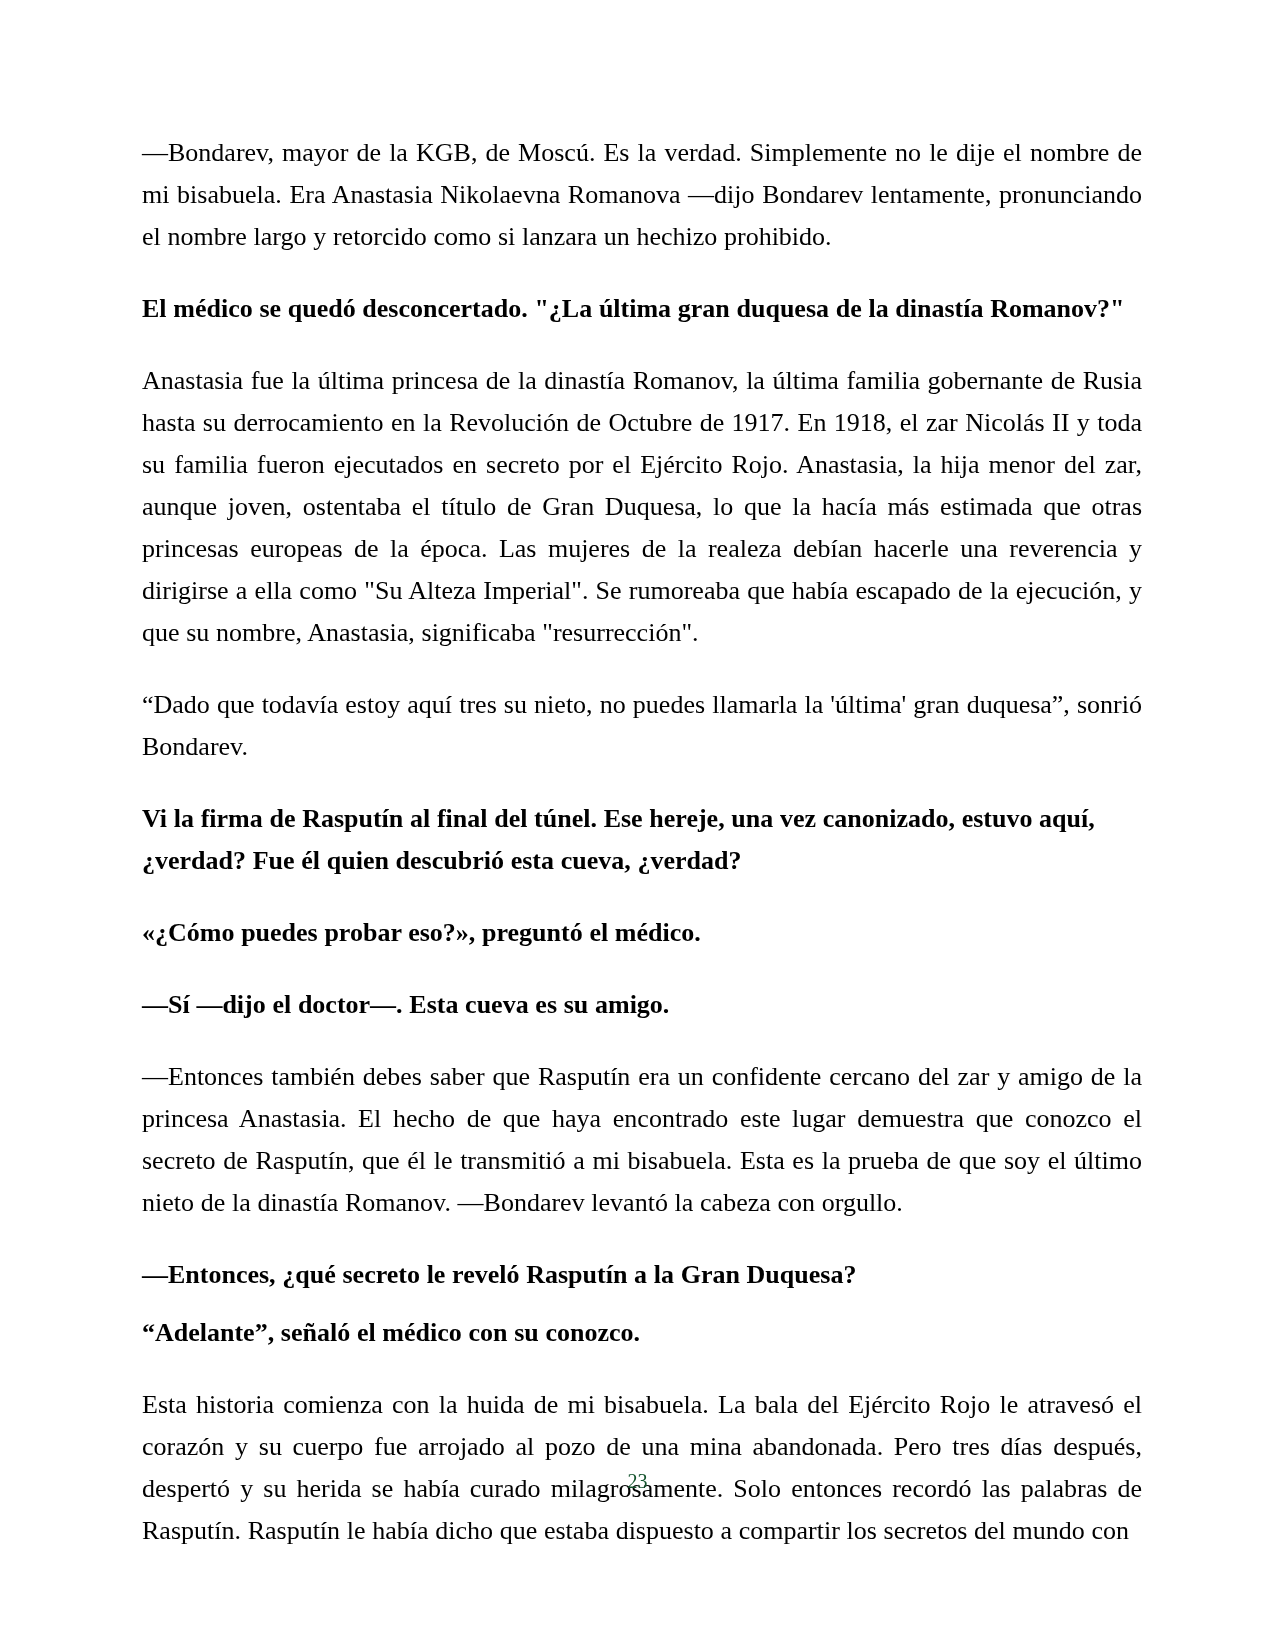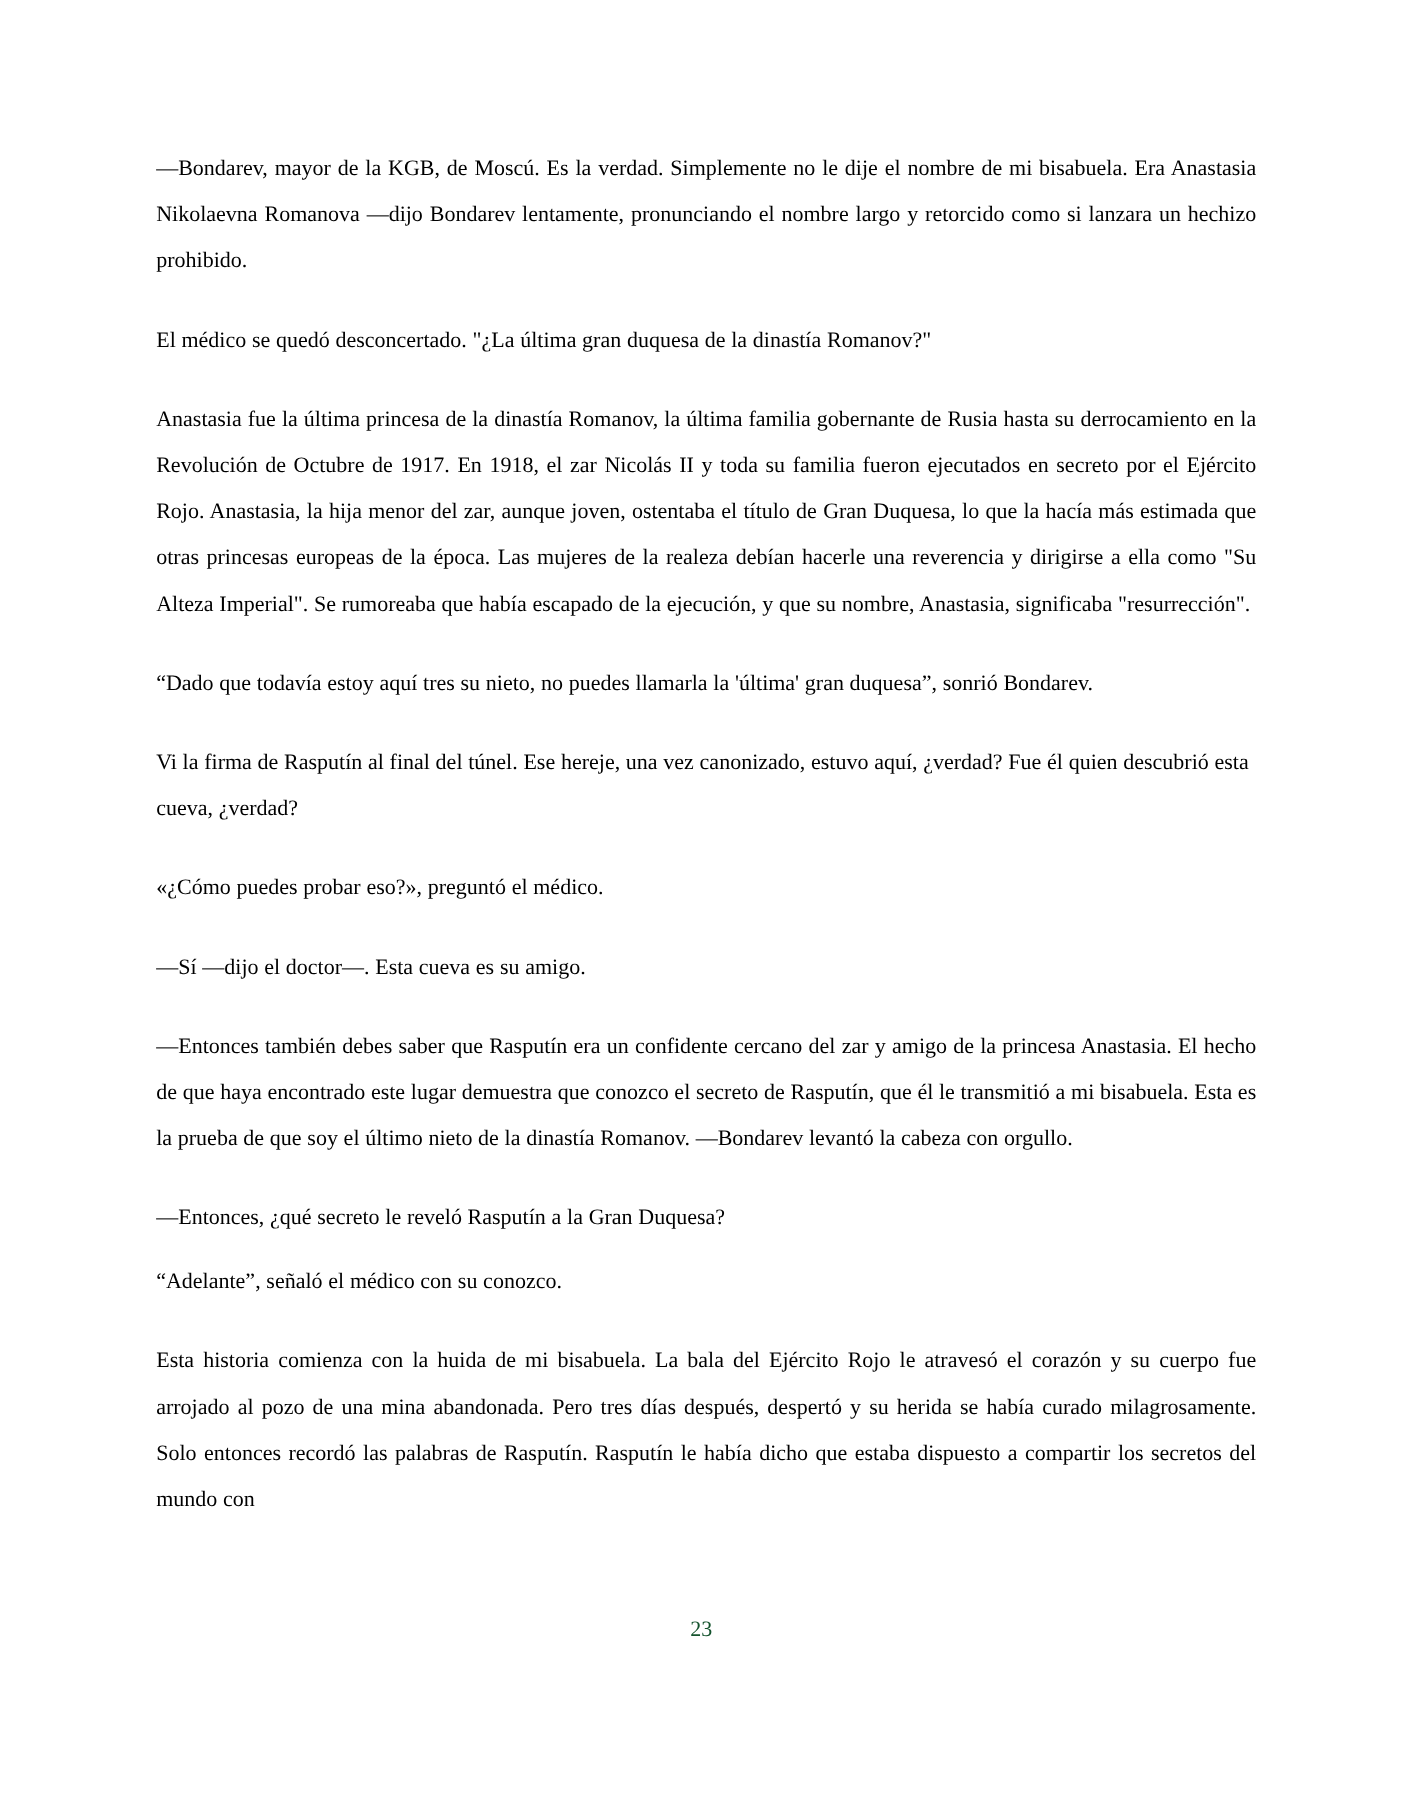--- a/index.html
+++ b/index.html
@@ -25,31 +25,32 @@
 
   .content {
     position: absolute;
     left: 142px;
     top: 132px;
     width: 1000px;
   }
 
   .para {
     margin: 0 0 30px 0;
-    font-size: 20px;
+    font-size: 26px;
     line-height: 42px;
     text-align: justify;
     text-justify: inter-word;
     hyphens: none;
     word-spacing: 0.2px;
   }
 
   
   .para.ragged {
     text-align: left;
+    font-weight: bold;
   }
 
   .para:last-of-type {
     margin-bottom: 0;
   }
 
   .folio {
     position: absolute;
     left: 0;
     right: 0;

